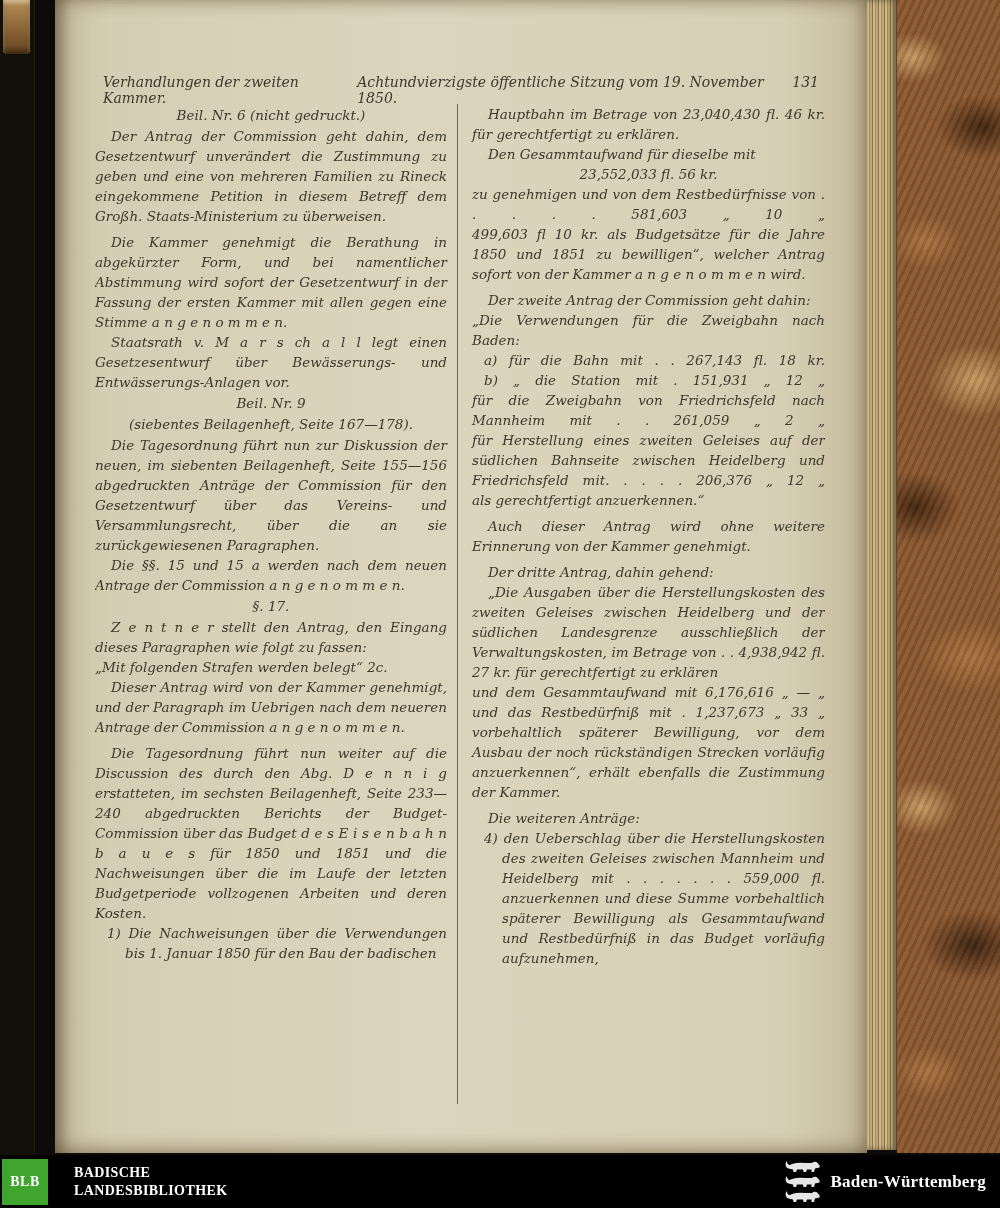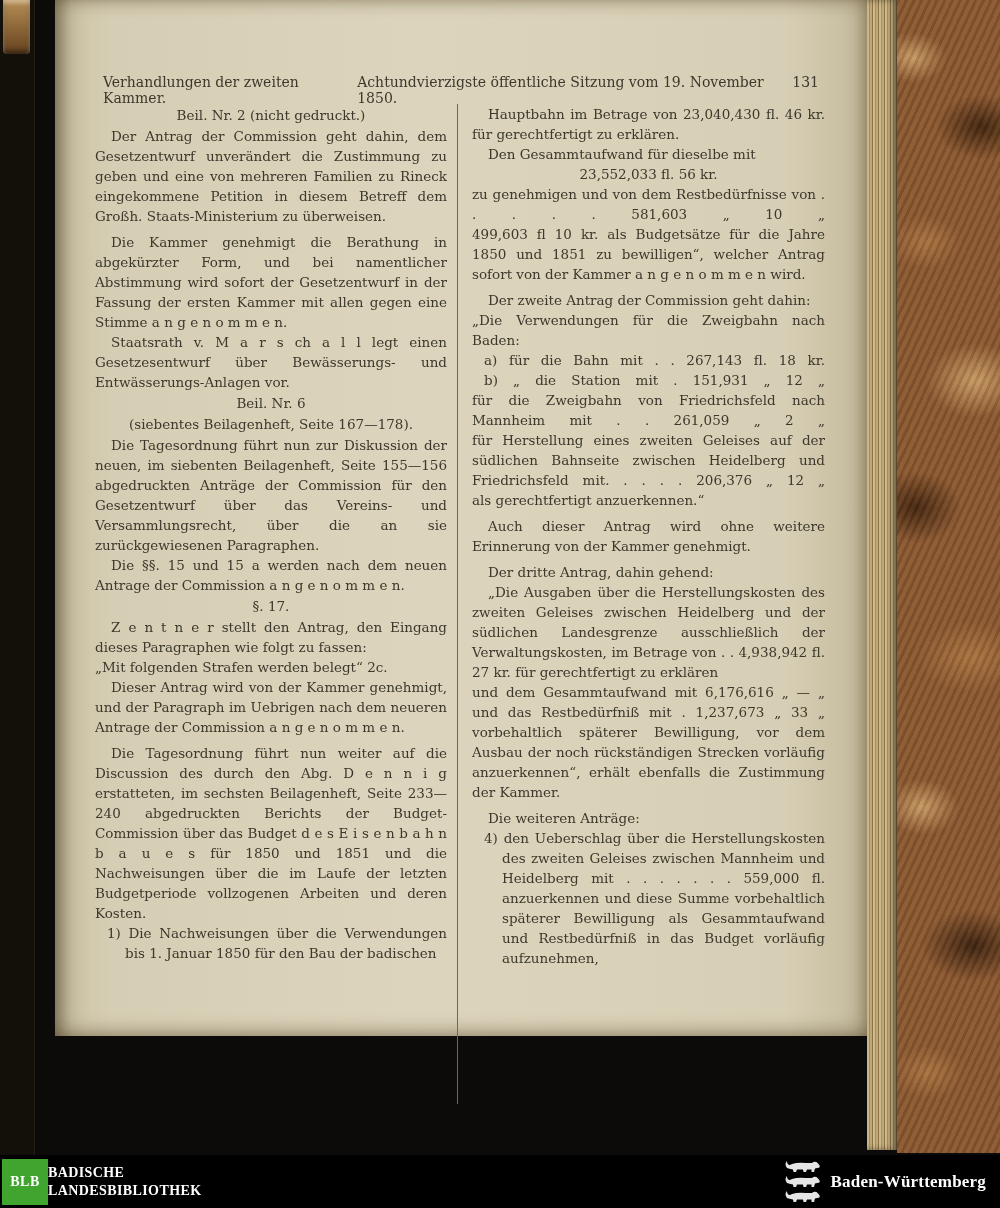--- a/index.html
+++ b/index.html
@@ -4,24 +4,24 @@
 <style>
   html,body{margin:0;padding:0;}
   body{width:1000px;height:1208px;background:#0c0b09;position:relative;overflow:hidden;
        font-family:"DejaVu Serif",serif;}
   
   .spine-strip{position:absolute;left:0;top:0;width:34px;height:1155px;background:#121008;
                border-right:1px solid #241c12;}
   .spine-cap{position:absolute;left:3px;top:0;width:27px;height:54px;border-radius:0 0 4px 4px;
              background:linear-gradient(180deg,#b58e57 0%,#8a6436 55%,#64421f 100%);
              box-shadow:inset 0 3px 4px rgba(255,245,220,.45), inset 0 -3px 5px rgba(0,0,0,.5);}
-  .scan-page{position:absolute;left:55px;top:0;width:812px;height:1036px;
+  .scan-page{position:absolute;left:55px;top:0;width:812px;height:1153px;
              background:linear-gradient(90deg,#b3a98b 0,#cdc4a7 16px,#d6ceb4 55px,#dcd4bc 45%,#d7cfb5 90%,#c4ba9c 100%);
              box-shadow:inset 16px 0 26px -12px rgba(55,42,22,.5), inset -12px 0 20px -10px rgba(92,72,40,.55),
-                        inset 0 -12px 20px -10px rgba(92,72,40,.4), inset 0 10px 18px -12px rgba(92,72,40,.35);}
+                        inset 0 -12px 20px -10px rgba(92,72,40,.4), inset 0 10px 18px -12px rgba(92,72,40,.35);font-style:italic;}
   .page-edges{position:absolute;left:867px;top:0;width:30px;height:1150px;
               background:repeating-linear-gradient(90deg,#cdbb8e 0 2px,#a98d5d 2px 3px,#bfa877 3px 5px,#8f7347 5px 6px);
               box-shadow:inset -4px 0 6px rgba(0,0,0,.45);}
   .marble{position:absolute;left:897px;top:0;width:103px;height:1153px;
           background:
             repeating-linear-gradient(115deg,rgba(30,15,5,.12) 0 3px,rgba(255,230,190,.05) 3px 7px),
             radial-gradient(55px 40px at 15% 5%,#c89a63,transparent 62%),
             radial-gradient(70px 50px at 82% 11%,#40240e,transparent 65%),
             radial-gradient(60px 45px at 28% 21%,#a97240,transparent 60%),
             radial-gradient(80px 60px at 76% 33%,#c89a63,transparent 62%),
@@ -48,45 +48,45 @@
   .flush{text-indent:0;}
   .list{padding-left:30px;text-indent:-18px;}
   .gap{margin-top:6px;}
   .amount{text-align-last:justify;}
   
   .footer{position:absolute;left:0;top:1155px;width:1000px;height:53px;background:#000;
           display:flex;align-items:center;font-family:Liberation Serif, serif;}
   .blb-logo{width:46px;height:46px;margin-left:2px;background:#3fa52f;color:#fff;
             display:flex;align-items:center;justify-content:center;
             font-weight:bold;font-size:14px;letter-spacing:.5px;}
-  .library-name{margin-left:0;color:#fff;font-weight:bold;font-size:14px;line-height:18px;letter-spacing:.4px;}
+  .library-name{margin-left:26px;color:#fff;font-weight:bold;font-size:14px;line-height:18px;letter-spacing:.4px;}
   .footer-right{margin-left:auto;margin-right:14px;display:flex;align-items:center;gap:9px;}
   .bw-text{color:#fff;font-size:17px;font-weight:600;letter-spacing:.2px;text-align:right;}
 </style>
 </head>
 <body>
 
 <div class="spine-strip"></div>
 <div class="spine-cap"></div>
 <div class="page-edges"></div>
 <div class="marble"></div>
 
 <div class="scan-page">
   <div class="header-line">
     <span>Verhandlungen der zweiten Kammer.</span>
     <span>Achtundvierzigste öffentliche Sitzung vom 19. November 1850.</span>
     <span>131</span>
   </div>
   <div class="columns">
     <div class="col col-left">
-        <p class="tx center">Beil. Nr. 2 (nicht gedruckt.)</p>
+        <p class="tx center">Beil. Nr. 6 (nicht gedruckt.)</p>
         <p class="tx para">Der Antrag der Commission geht dahin, dem Gesetzentwurf unverändert die Zustimmung zu geben und eine von mehreren Familien zu Rineck eingekommene Petition in diesem Betreff dem Großh. Staats-Ministerium zu überweisen.</p>
         <p class="tx para gap">Die Kammer genehmigt die Berathung in abgekürzter Form, und bei namentlicher Abstimmung wird sofort der Gesetzentwurf in der Fassung der ersten Kammer mit allen gegen eine Stimme a n g e n o m m e n.</p>
         <p class="tx para">Staatsrath v. M a r s ch a l l legt einen Gesetzesentwurf über Bewässerungs- und Entwässerungs-Anlagen vor.</p>
-        <p class="tx center">Beil. Nr. 6</p>
+        <p class="tx center">Beil. Nr. 9</p>
         <p class="tx center">(siebentes Beilagenheft, Seite 167—178).</p>
         <p class="tx para">Die Tagesordnung führt nun zur Diskussion der neuen, im siebenten Beilagenheft, Seite 155—156 abgedruckten Anträge der Commission für den Gesetzentwurf über das Vereins- und Versammlungsrecht, über die an sie zurückgewiesenen Paragraphen.</p>
         <p class="tx para">Die §§. 15 und 15 a werden nach dem neuen Antrage der Commission a n g e n o m m e n.</p>
         <p class="tx center">§. 17.</p>
         <p class="tx para">Z e n t n e r stellt den Antrag, den Eingang dieses Paragraphen wie folgt zu fassen:</p>
         <p class="tx flush">„Mit folgenden Strafen werden belegt“ 2c.</p>
         <p class="tx para">Dieser Antrag wird von der Kammer genehmigt, und der Paragraph im Uebrigen nach dem neueren Antrage der Commission a n g e n o m m e n.</p>
         <p class="tx para gap">Die Tagesordnung führt nun weiter auf die Discussion des durch den Abg. D e n n i g erstatteten, im sechsten Beilagenheft, Seite 233—240 abgedruckten Berichts der Budget-Commission über das Budget d e s  E i s e n b a h n b a u e s für 1850 und 1851 und die Nachweisungen über die im Laufe der letzten Budgetperiode vollzogenen Arbeiten und deren Kosten.</p>
         <p class="tx list">1) Die Nachweisungen über die Verwendungen bis 1. Januar 1850 für den Bau der badischen</p>
       </div>

